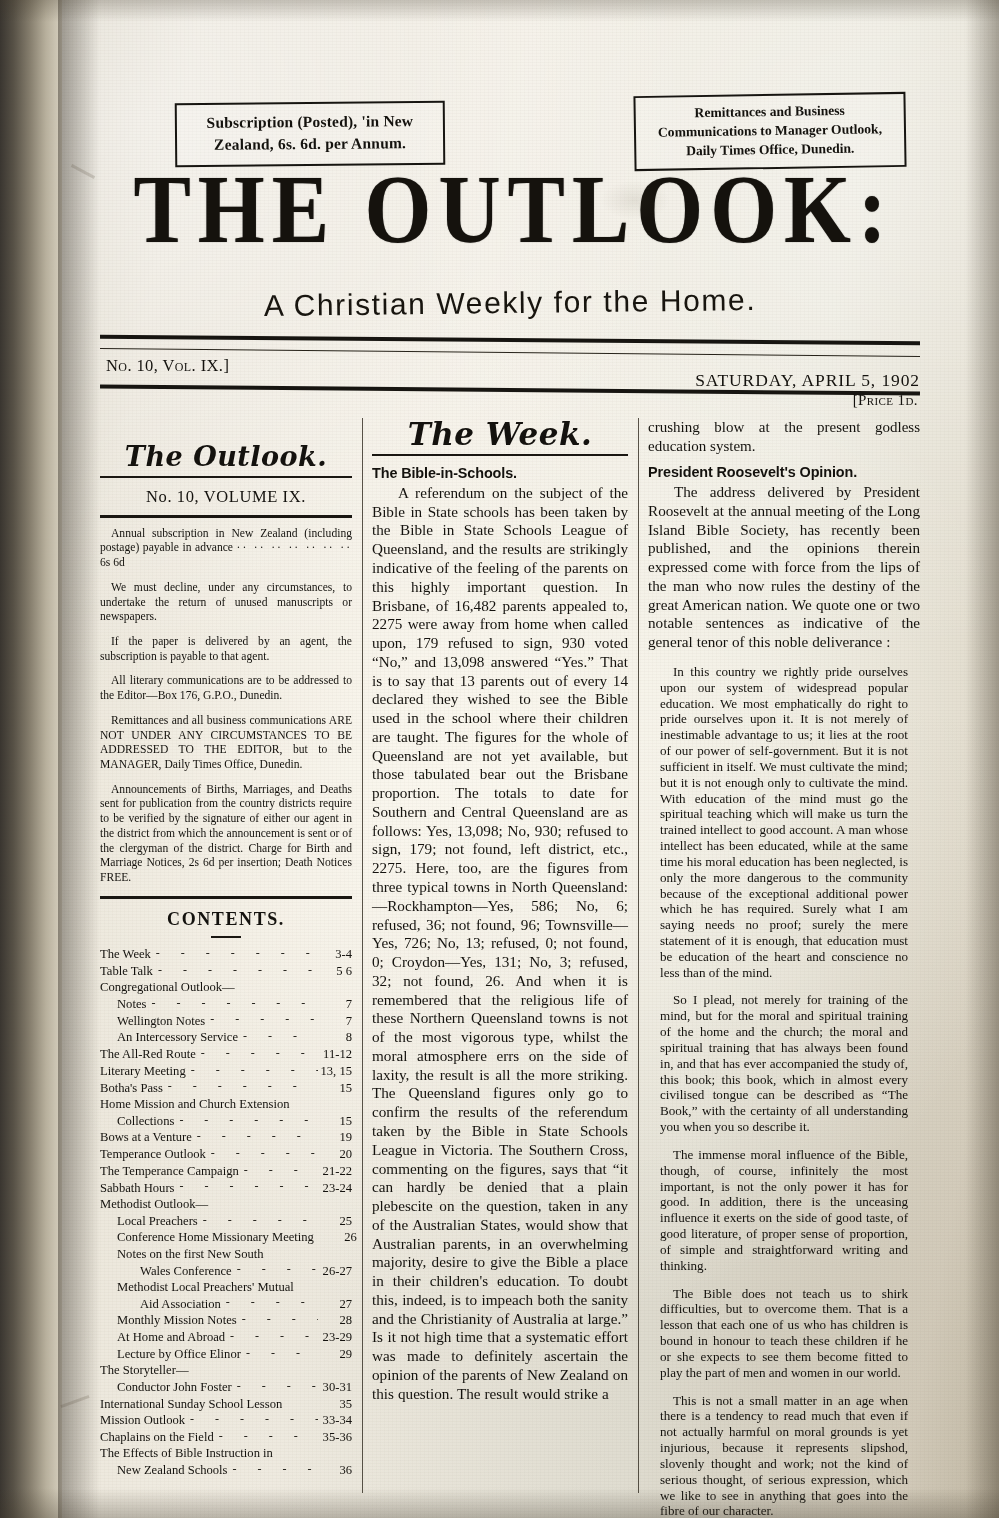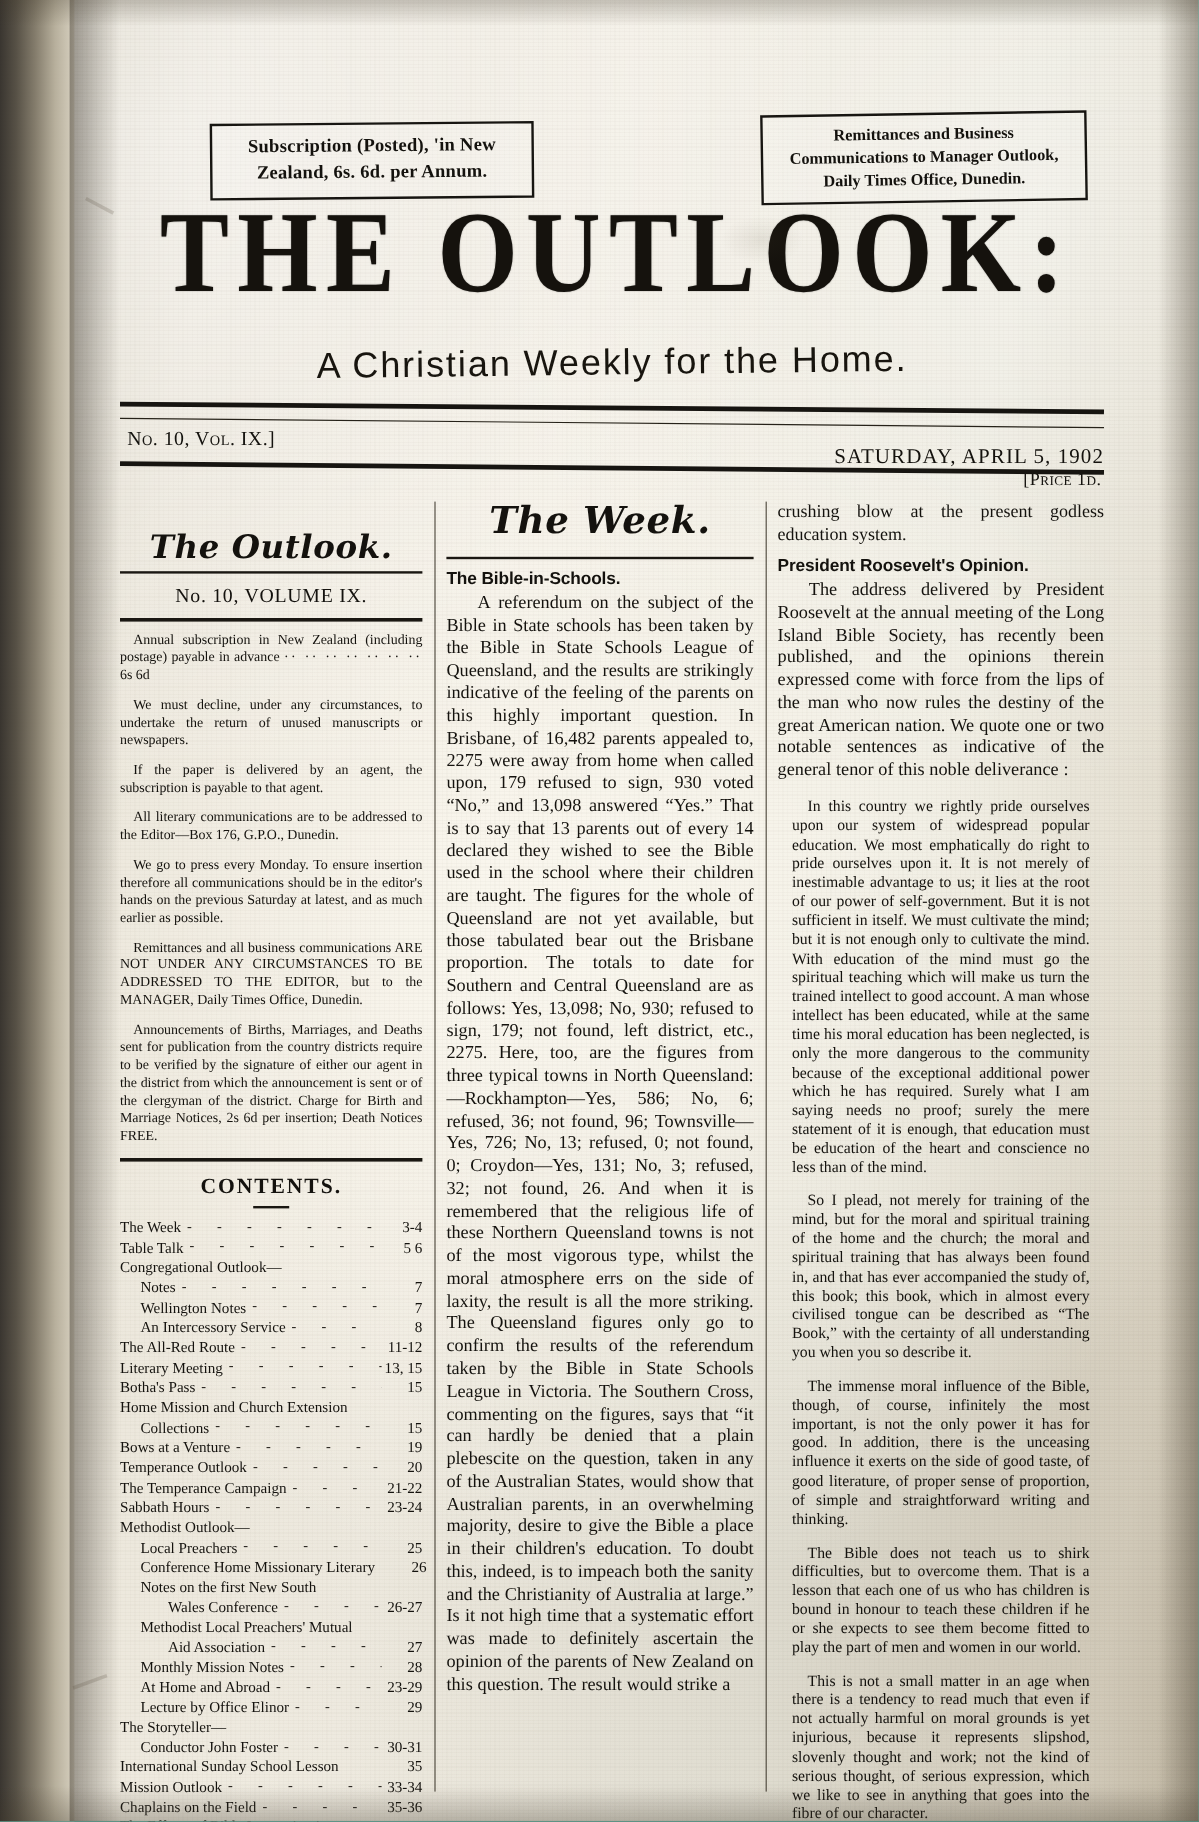--- a/index.html
+++ b/index.html
@@ -6,21 +6,21 @@
   html, body {
     margin: 0;
     padding: 0;
     background: #6e6a63;
   }
   .page {
     position: relative;
     width: 999px;
     height: 1518px;
     margin: 0 auto;
-    background: #14b8a6;
+    background: #3b82f6;
     overflow: hidden;
     font-family: "Liberation Serif", serif;
     color: #14120e;
   }
   
   .paper {
     position: absolute;
     inset: 0;
     background:
       radial-gradient(circle at 14% 8%, rgba(255,255,255,0.55), rgba(255,255,255,0) 34%),
@@ -214,21 +214,21 @@
   .toc-page { flex: 0 0 auto; text-align: right; min-width: 34px; }
   .toc-indent-1 { padding-left: 17px; }
   .toc-indent-2 { padding-left: 40px; }
   .toc-nofill .toc-fill { letter-spacing: 0; }
 
   
   .col2-head {
     text-align: center;
     font-size: 31px;
     line-height: 1.05;
-    padding-bottom: 13px;
+    padding-bottom: 3px;
   }
   .sub-head {
     font-family: "Liberation Sans", sans-serif;
     font-weight: bold;
     font-size: 14.4px;
     letter-spacing: -.1px;
     margin: 9px 0 3px 0;
   }
   .body-p {
     font-size: 15.2px;
@@ -313,21 +313,20 @@
 
         <p class="note">
           <span>Annual subscription in New Zealand (including postage) payable in advance</span>
           <span class="dots"> ·· ·· ·· ·· ·· ·· ·· </span>
           <span>6s 6d</span>
         </p>
 
         <p class="note">We must decline, under any circumstances, to undertake the return of unused manuscripts or newspapers.</p>
         <p class="note">If the paper is delivered by an agent, the subscription is payable to that agent.</p>
         <p class="note">All literary communications are to be addressed to the Editor—Box 176, G.P.O., Dunedin.</p>
-        <p class="note">We go to press every Monday. To ensure insertion therefore all communications should be in the editor's hands on the previous Saturday at latest, and as much earlier as possible.</p>
         <p class="note">Remittances and all business communications ARE NOT UNDER ANY CIRCUMSTANCES TO BE ADDRESSED TO THE EDITOR, but to the MANAGER, Daily Times Office, Dunedin.</p>
         <p class="note">Announcements of Births, Marriages, and Deaths sent for publication from the country districts require to be verified by the signature of either our agent in the district from which the announcement is sent or of the clergyman of the district. Charge for Birth and Marriage Notices, 2s 6d per insertion; Death Notices FREE.</p>
 
         <div class="rule-thin" style="position:relative; width:252px; height:3px; background:#1a1712; margin:6px 0 0 0;"></div>
 
         <div class="contents-title">CONTENTS.</div>
         <div class="contents-dash"></div>
 
         <div class="toc" id="toc">
             <div class="toc-row">
@@ -409,21 +408,21 @@
               <span class="toc-label">Methodist Outlook—</span>
               <span class="toc-fill"></span>
               <span class="toc-page"></span>
             </div>
             <div class="toc-row">
               <span class="toc-label toc-indent-1">Local Preachers</span>
               <span class="toc-fill">- - - - - - - - - - - - - - - - - -</span>
               <span class="toc-page">25</span>
             </div>
             <div class="toc-row toc-nofill">
-              <span class="toc-label toc-indent-1">Conference Home Missionary Literary</span>
+              <span class="toc-label toc-indent-1">Conference Home Missionary Meeting</span>
               <span class="toc-fill"></span>
               <span class="toc-page">26</span>
             </div>
             <div class="toc-row">
               <span class="toc-label toc-indent-1">Notes on the first New South</span>
               <span class="toc-fill"></span>
               <span class="toc-page"></span>
             </div>
             <div class="toc-row">
               <span class="toc-label toc-indent-2">Wales Conference</span>

